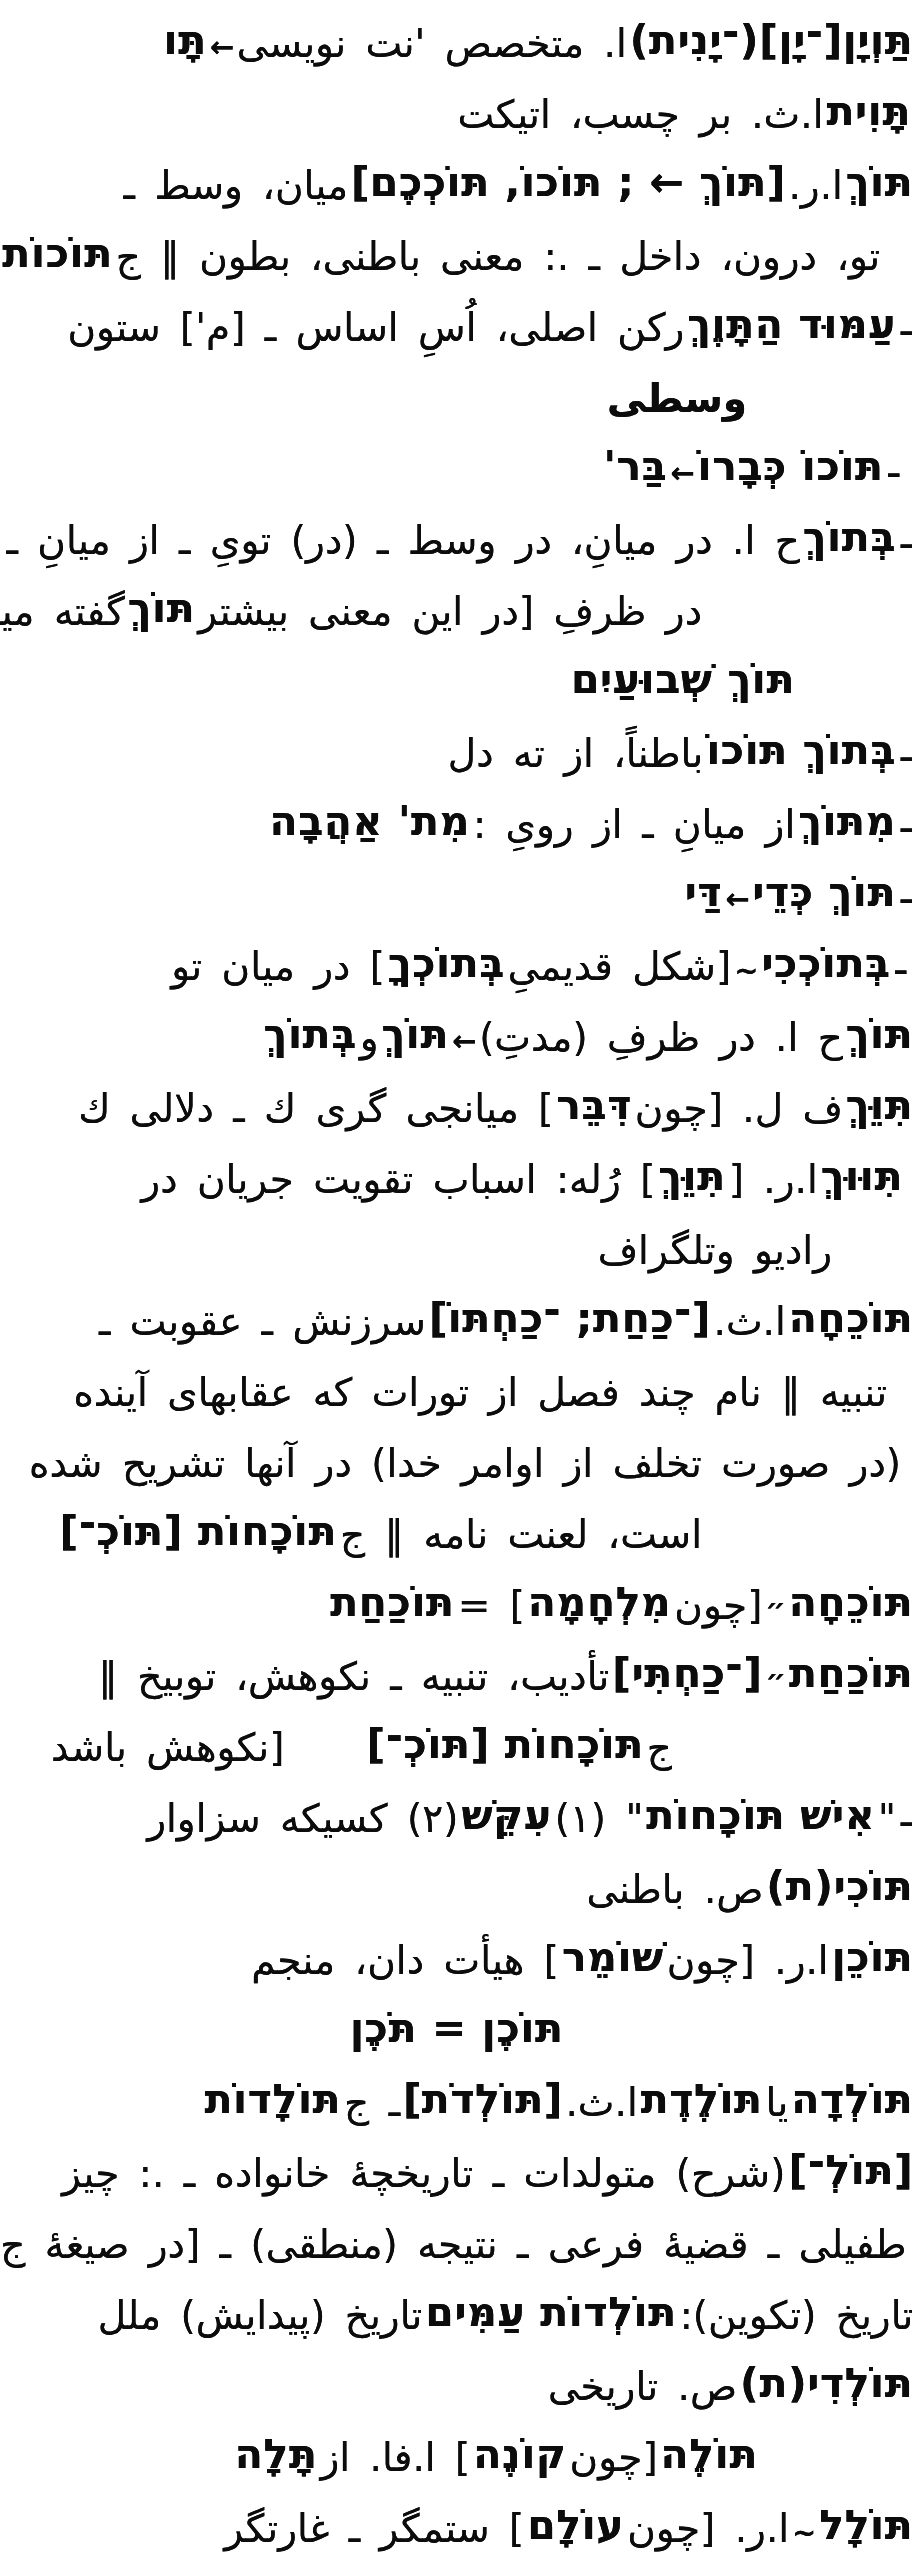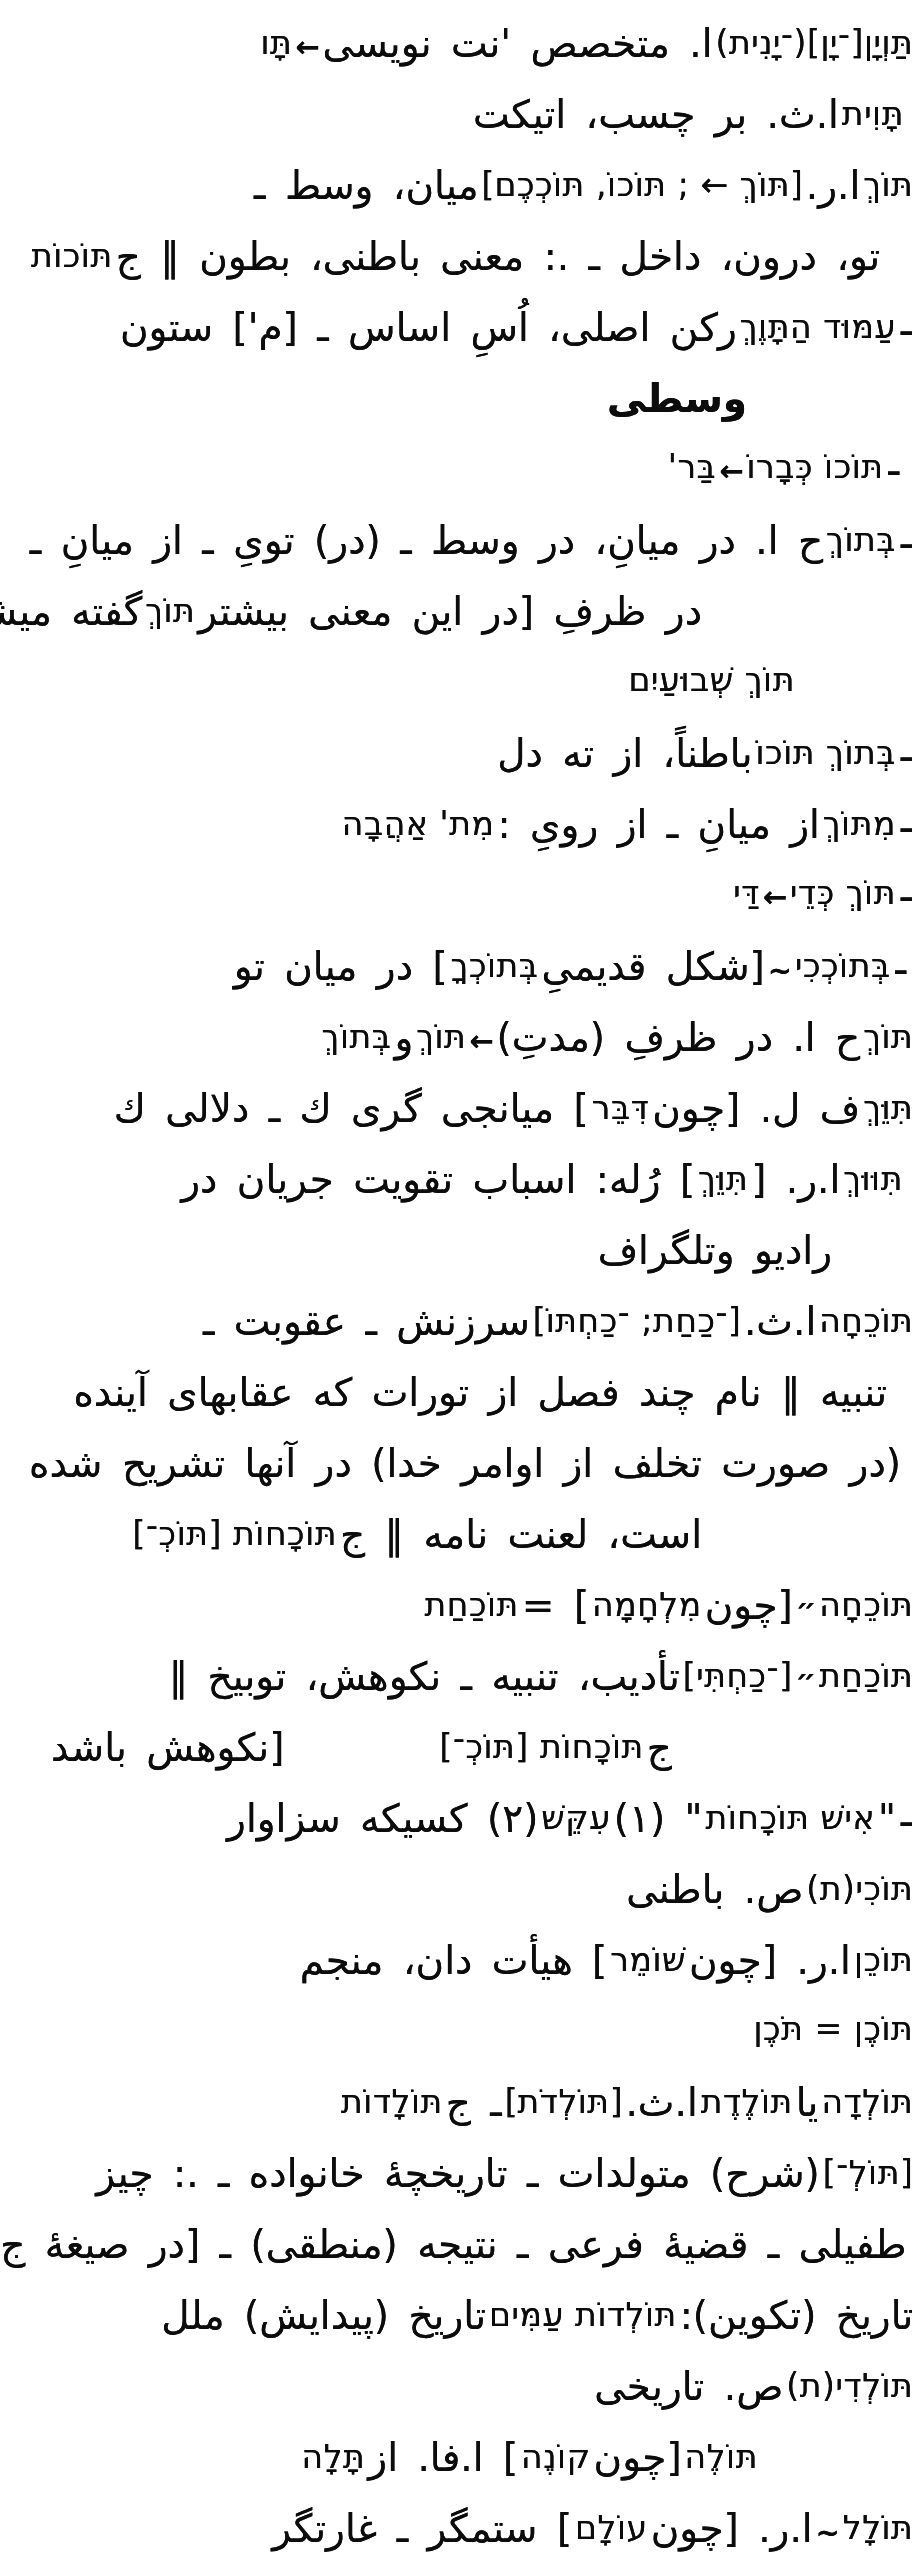--- a/index.html
+++ b/index.html
@@ -22,38 +22,38 @@
     padding-right: 4.6px;
     text-shadow: 0 0 0.3px currentColor;
   }
   .line.split {
     display: flex;
     justify-content: space-between;
     padding-left: 51px;
     box-sizing: border-box;
   }
   .he {
-    font-weight: normal;
-    font-size: 33px;
+    font-weight: bold;
+    font-size: 41px;
     letter-spacing: 0.6px;
     position: relative;
     top: -3.4px;
   }
   .fa  { font-size: 39px; word-spacing: 0.18em; }
   .sym { font-size: 29px; font-weight: bold; }
   .dash{ font-size: 29px; font-weight: bold; }
   .grp { white-space: nowrap; }
 </style>
 </head>
 <body>
 
 <div class="page">
   <div>
       <div class="line" style="padding-right: 4.6px;"><span class="he">תַּוְיָן[־יָן](־יָנִית)</span> <span class="fa">ا. متخصص 'نت نويسى</span> <span class="sym">←</span> <span class="he">תָּו</span> </div>
-      <div class="line" style="padding-right: 14px;"><span class="he">תָּוִית</span> <span class="fa">ا.ث. بر چسب، اتيكت</span> </div>
+      <div class="line" style="padding-right: 7px;"><span class="he">תָּוִית</span> <span class="fa">ا.ث. بر چسب، اتيكت</span> </div>
       <div class="line" style="padding-right: 4.6px;"><span class="he">תּוֹךְ</span> <span class="fa">ا.ر.</span> <span class="he">[תּוֹךְ ← ; תּוֹכוֹ, תּוֹכְכֶם]</span> <span class="fa">ميان، وسط ـ</span> </div>
       <div class="line" style="padding-right: 38px;"><span class="fa">تو، درون، داخل ـ .: معنى باطنى، بطون ‖ ج</span> <span class="he">תּוֹכוֹת</span> </div>
       <div class="line" style="padding-right: 4.6px;"><span class="dash">–</span> <span class="he">עַמּוּד הַתָּוֶךְ</span> <span class="fa">ركن اصلى، اُسِ اساس ـ [م'] ستون</span> </div>
       <div class="line" style="padding-right: 171px; font-weight: bold;"><span class="fa">وسطى</span> </div>
       <div class="line" style="padding-right: 17px;"><span class="dash">–</span> <span class="he">תּוֹכוֹ כְּבָרוֹ</span> <span class="sym">←</span> <span class="he">בַּר'</span> </div>
       <div class="line" style="padding-right: 4.6px;"><span class="dash">–</span> <span class="he">בְּתוֹךְ</span> <span class="fa">ح ا. در ميانِ، در وسط ـ (در) توىِ ـ از ميانِ ـ</span> </div>
       <div class="line" style="padding-right: 216px;"><span class="fa">در ظرفِ [در اين معنى بيشتر</span> <span class="he">תּוֹךְ</span> <span class="fa">گفته ميشود]:</span> </div>
       <div class="line" style="padding-right: 123px;"><span class="he">תּוֹךְ שְׁבוּעַיִם</span> </div>
       <div class="line" style="padding-right: 4.6px;"><span class="dash">–</span> <span class="he">בְּתוֹךְ תּוֹכוֹ</span> <span class="fa">باطناً، از ته دل</span> </div>
       <div class="line" style="padding-right: 4.6px;"><span class="dash">–</span> <span class="he">מִתּוֹךְ</span> <span class="fa">از ميانِ ـ از روىِ :</span> <span class="he">מִת' אַהֲבָה</span> </div>
@@ -69,21 +69,21 @@
       <div class="line" style="padding-right: 216px;"><span class="fa">است، لعنت نامه ‖ ج</span> <span class="he">תּוֹכָחוֹת [תּוֹכְ־]</span> </div>
       <div class="line" style="padding-right: 4.6px;"><span class="he">תּוֹכֵחָה</span> <span class="sym">״</span> <span class="fa">[چون</span> <span class="he">מִלְחָמָה</span> <span class="fa">] =</span> <span class="he">תּוֹכַחַת</span> </div>
       <div class="line" style="padding-right: 4.6px;"><span class="he">תּוֹכַחַת</span> <span class="sym">״</span> <span class="he">[־כַחְתִּי]</span> <span class="fa">تأديب، تنبيه ـ نكوهش، توبيخ ‖</span> </div>
       <div class="line split" style="padding-right: 246px;">
         <span class="grp"><span class="fa">ج</span> <span class="he">תּוֹכָחוֹת [תּוֹכְ־]</span> </span>
         <span class="grp"><span class="fa">[نكوهش باشد</span> </span>
       </div>
       <div class="line" style="padding-right: 4.6px;"><span class="dash">–</span> <span class="fa">"</span> <span class="he">אִישׁ תּוֹכָחוֹת</span> <span class="fa">" (١)</span> <span class="he">עִקֵּשׁ</span> <span class="fa">(٢) كسيكه سزاوار</span> </div>
       <div class="line" style="padding-right: 4.6px; margin-left: 48px;"><span class="he">תּוֹכִי(ת)</span> <span class="fa">ص. باطنى</span> </div>
       <div class="line" style="padding-right: 4.6px;"><span class="he">תּוֹכֵן</span> <span class="fa">ا.ر. [چون</span> <span class="he">שׁוֹמֵר</span> <span class="fa">] هيأت دان، منجم</span> </div>
-      <div class="line" style="padding-right: 4.6px;"><span class="he">תּוֹכֶן = תֹּכֶן</span> </div>
+      <div class="line" style="padding-right: 4.6px; text-align: center;"><span class="he">תּוֹכֶן = תֹּכֶן</span> </div>
       <div class="line" style="padding-right: 4.6px;"><span class="he">תּוֹלְדָה</span> <span class="fa">يا</span> <span class="he">תּוֹלֶדֶת</span> <span class="fa">ا.ث.</span> <span class="he">[תּוֹלְדֹת]</span> <span class="fa">ـ ج</span> <span class="he">תּוֹלָדוֹת</span> </div>
       <div class="line" style="padding-right: 4.6px; padding-left: 24px;"><span class="he">[תּוֹלְ־]</span> <span class="fa">(شرح) متولدات ـ تاريخچۀ خانواده ـ .: چيز</span> </div>
       <div class="line" style="padding-right: 11.4px;"><span class="fa">طفيلى ـ قضيۀ فرعى ـ نتيجه (منطقى) ـ [در صيغۀ ج]</span> </div>
       <div class="line" style="padding-right: 4.6px;"><span class="fa">تاريخ (تكوين):</span> <span class="he">תּוֹלְדוֹת עַמִּים</span> <span class="fa">تاريخ (پيدايش) ملل</span> </div>
       <div class="line" style="padding-right: 4.6px;"><span class="he">תּוֹלְדִי(ת)</span> <span class="fa">ص. تاريخى</span> </div>
       <div class="line" style="padding-right: 160px;"><span class="he">תּוֹלֶה</span> <span class="fa">[چون</span> <span class="he">קוֹנֶה</span> <span class="fa">] ا.فا. از</span> <span class="he">תָּלָה</span> </div>
       <div class="line" style="padding-right: 4.6px;"><span class="he">תּוֹלָל</span> <span class="sym">~</span> <span class="fa">ا.ر. [چون</span> <span class="he">עוֹלָם</span> <span class="fa">] ستمگر ـ غارتگر</span> </div>
     </div>
 </div>
 

